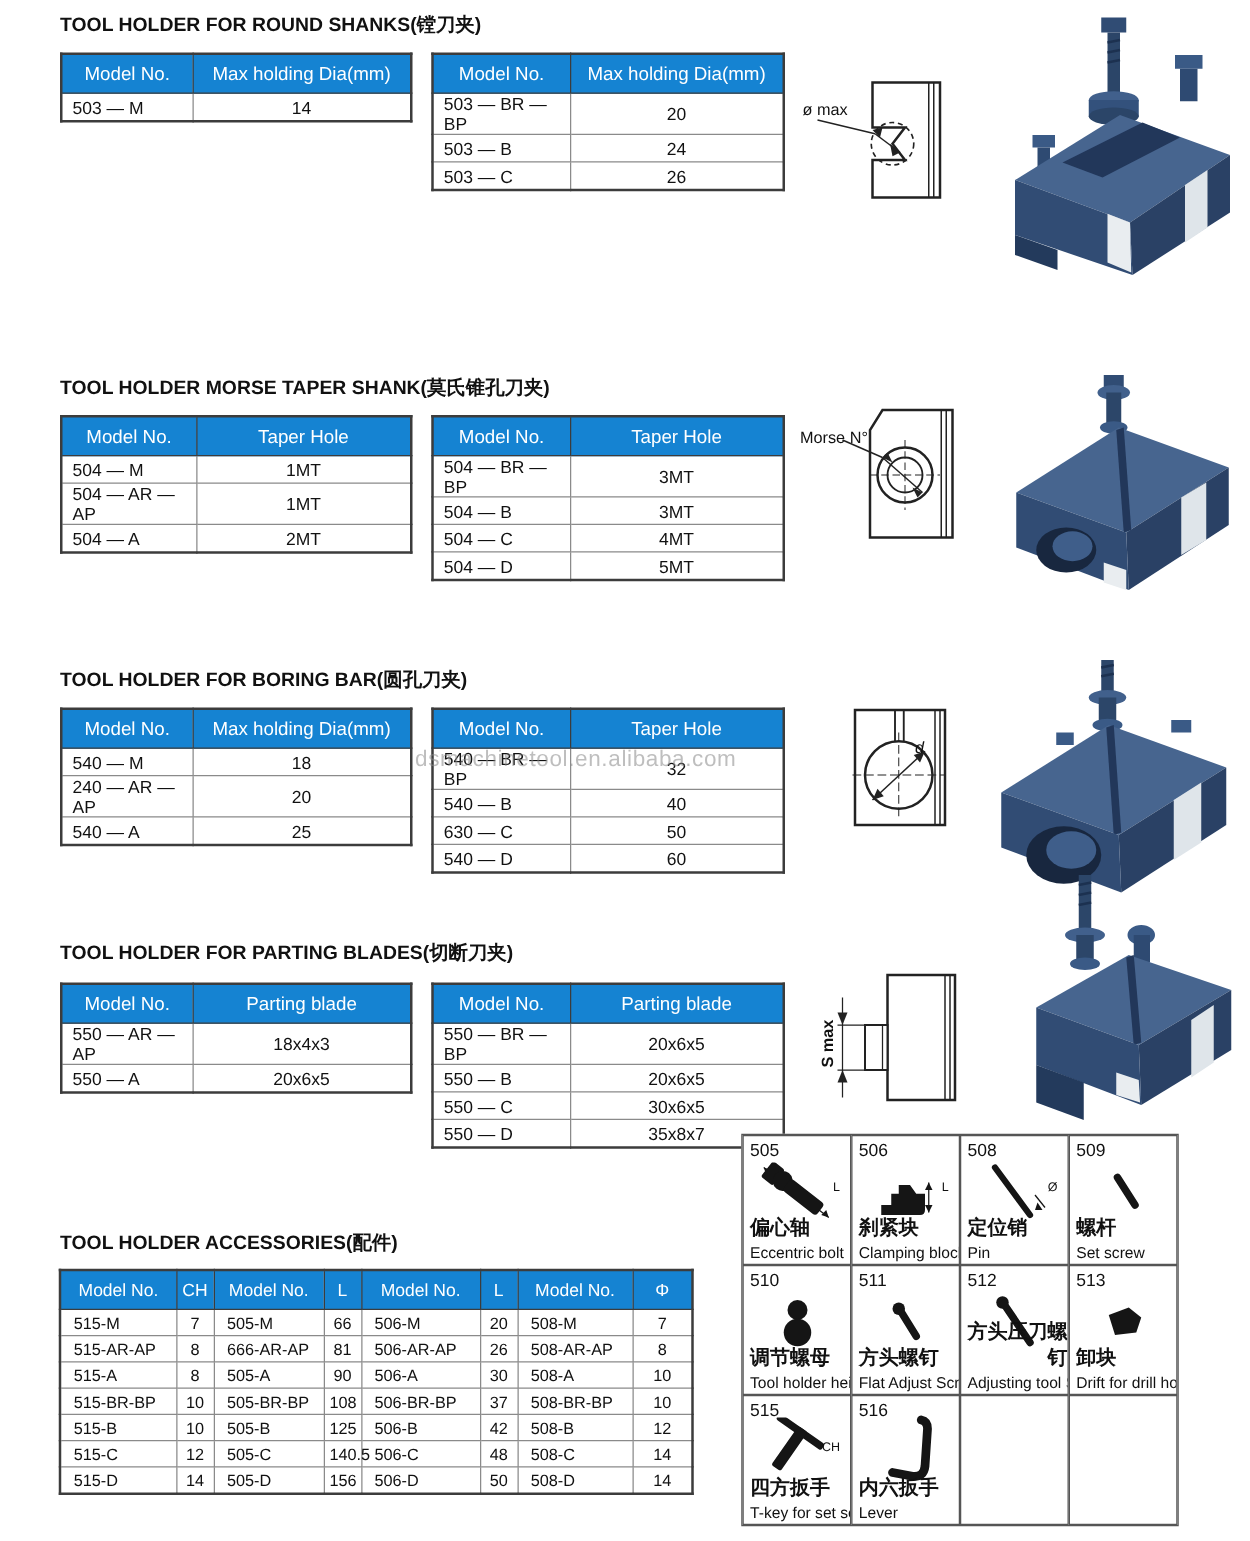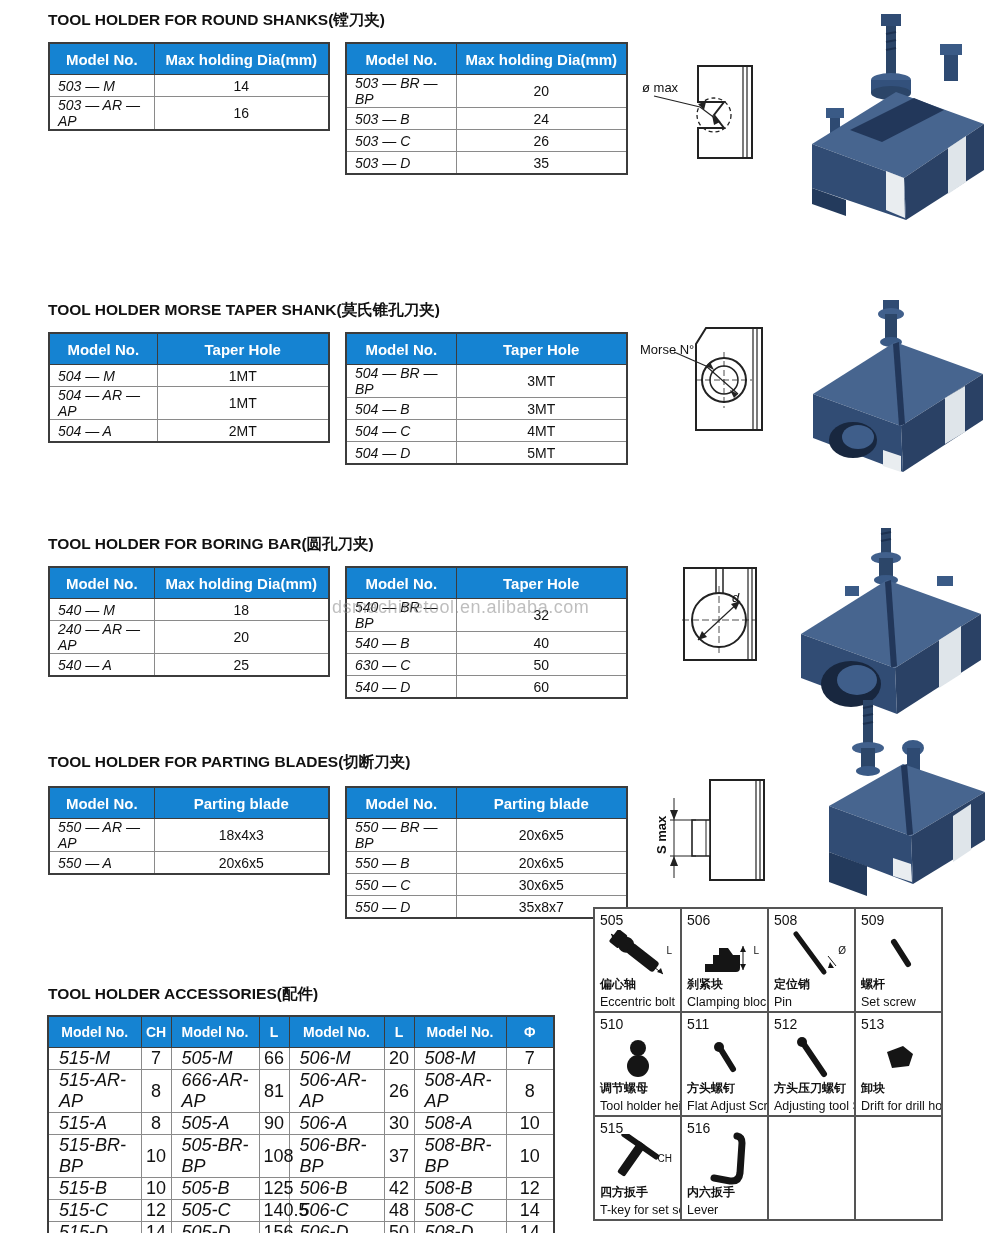--- a/index.html
+++ b/index.html
@@ -1,40 +1,40 @@
 <!DOCTYPE html>
 <html><head>
 <meta charset="utf-8">
 <style>
   html,body{margin:0;padding:0;background:#fff;}
   #page{position:relative;width:1000px;height:1233px;background:#fff;
         font-family:"Liberation Sans",sans-serif;overflow:hidden;color:#111;}
   .title{position:absolute;left:48px;font-size:15.5px;font-weight:bold;white-space:nowrap;}
   table.spec{position:absolute;border-collapse:collapse;border:2px solid #3c3c3c;background:#fff;table-layout:fixed;}
-  table.spec th{background:#1583d2;color:#fff;font-size:15px;font-weight:bold;height:30px;
+  table.spec th{background:#1583d2;color:#fff;font-size:15px;font-weight:normal;height:30px;
         border:1px solid #3c3c3c;padding:0 4px;text-align:center;}
   table.spec td{font-size:14px;height:21px;border:1px solid #8a8a8a;text-align:center;padding:0 4px;}
-  table.spec td.model{text-align:left;padding-left:8px;font-style:italic;}
+  table.spec td.model{text-align:left;padding-left:8px;}
   table.acc th{font-size:14px;}
-  table.acc td{font-size:18px;height:20px;}
+  table.acc td{font-size:13px;height:20px;}
   table.acc td.model{padding-left:10px;}
   .watermark{position:absolute;left:332px;top:597px;font-size:18px;color:#8a8a8a;opacity:.55;
         letter-spacing:.5px;white-space:nowrap;z-index:5;}
   .drawing{position:absolute;}
   .dlabel{position:absolute;font-size:13px;white-space:nowrap;}
   .dlabel.rot{transform:rotate(-90deg);transform-origin:left top;font-weight:bold;}
   .photo{position:absolute;}
   .agrid{position:absolute;left:593px;top:907px;width:348px;height:312px;
         display:grid;grid-template-columns:repeat(4,1fr);grid-template-rows:repeat(3,1fr);
         border:1px solid #555;background:#fff;}
   .acell{border:1px solid #555;position:relative;overflow:hidden;text-align:right;}
   .acode{position:absolute;left:5px;top:3px;font-size:14px;}
   .aicon{position:absolute;left:0;right:0;top:22px;height:46px;display:flex;align-items:center;justify-content:center;}
   .anote{position:absolute;right:8px;top:14px;font-size:10px;}
-  .acn{position:absolute;left:5px;bottom:18px;font-size:12px;font-weight:bold;}
+  .acn{position:absolute;left:5px;bottom:18px;font-size:16px;font-weight:bold;}
   .aen{position:absolute;left:5px;bottom:2px;font-size:12.5px;white-space:nowrap;}
   svg{display:block;}
 </style>
 </head>
 <body>
 
 <div id="page">
 
   <div class="watermark">dsmachinetool.en.alibaba.com</div>
 
@@ -48,24 +48,20 @@
         <tr>
           <th>Model No.</th>
           <th>Max holding Dia(mm)</th>
         </tr>
       </thead>
       <tbody>
         <tr>
           <td class="model">503 — M</td>
           <td>14</td>
         </tr>
-        <tr>
-          <td class="model">503 — AR — AP</td>
-          <td>16</td>
-        </tr>
       </tbody>
   </table>
   <table class="spec" style="left:345px;top:42px;width:283px">
     <colgroup>
         <col style="width:110px">
         <col>
       </colgroup>
       <thead>
         <tr>
           <th>Model No.</th>
@@ -77,24 +73,20 @@
           <td class="model">503 — BR — BP</td>
           <td>20</td>
         </tr>
         <tr>
           <td class="model">503 — B</td>
           <td>24</td>
         </tr>
         <tr>
           <td class="model">503 — C</td>
           <td>26</td>
-        </tr>
-        <tr>
-          <td class="model">503 — D</td>
-          <td>35</td>
         </tr>
       </tbody>
   </table>
   <div class="drawing" style="left:640px;top:52px;width:155px;height:120px">
     <span class="dlabel" style="left:2px;top:28px">ø max</span>
     <svg width="155" height="120" viewBox="0 0 155 120">
       <path d="M58,14 H112 V106 H58 V76 H84 L74,63 84,50 H58 Z" fill="#fff" stroke="#222" stroke-width="2"></path>
       <line x1="103" y1="14" x2="103" y2="106" stroke="#222" stroke-width="1.2"></line>
       <line x1="107" y1="14" x2="107" y2="106" stroke="#222" stroke-width="1.2"></line>
       <circle cx="74" cy="63" r="17" fill="none" stroke="#222" stroke-width="1.3" stroke-dasharray="4 3"></circle>

